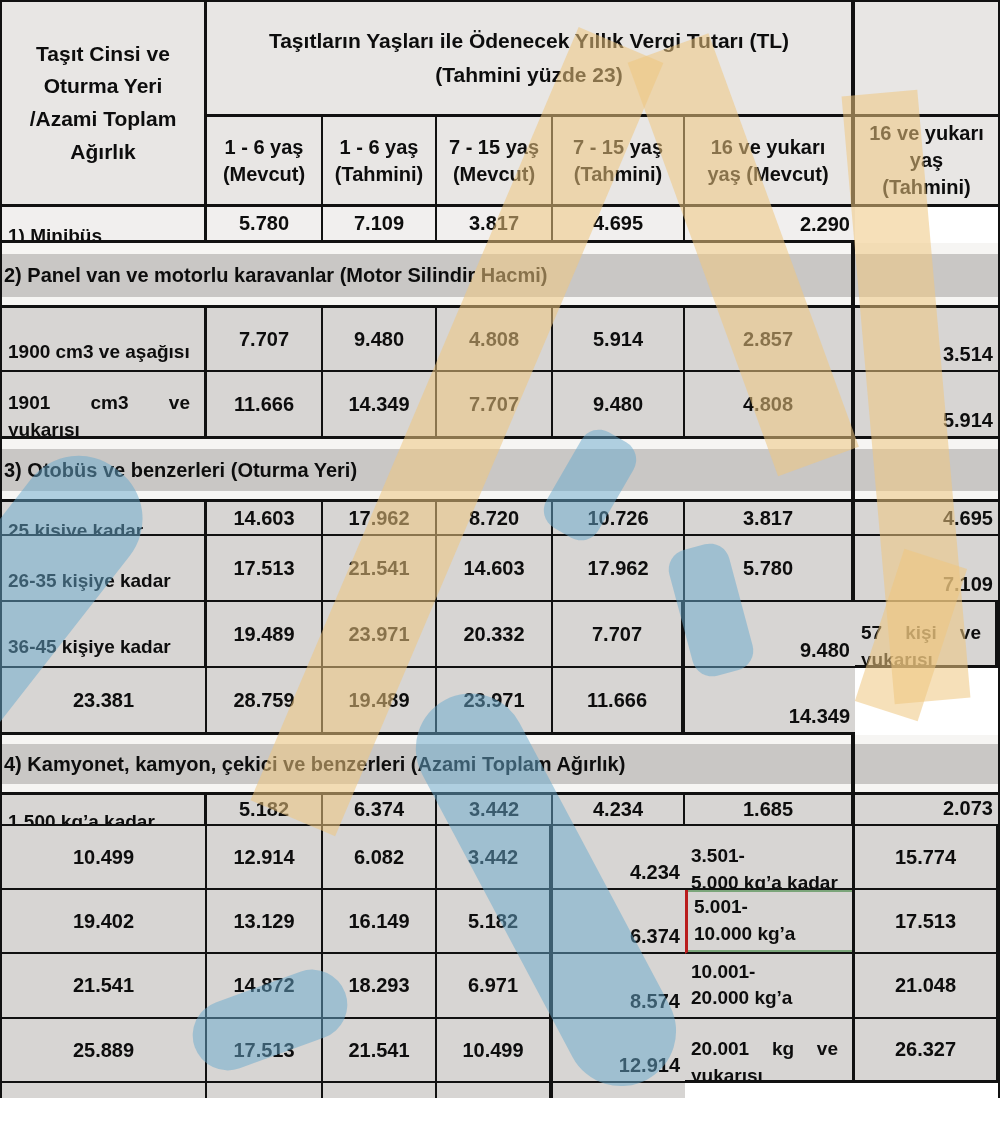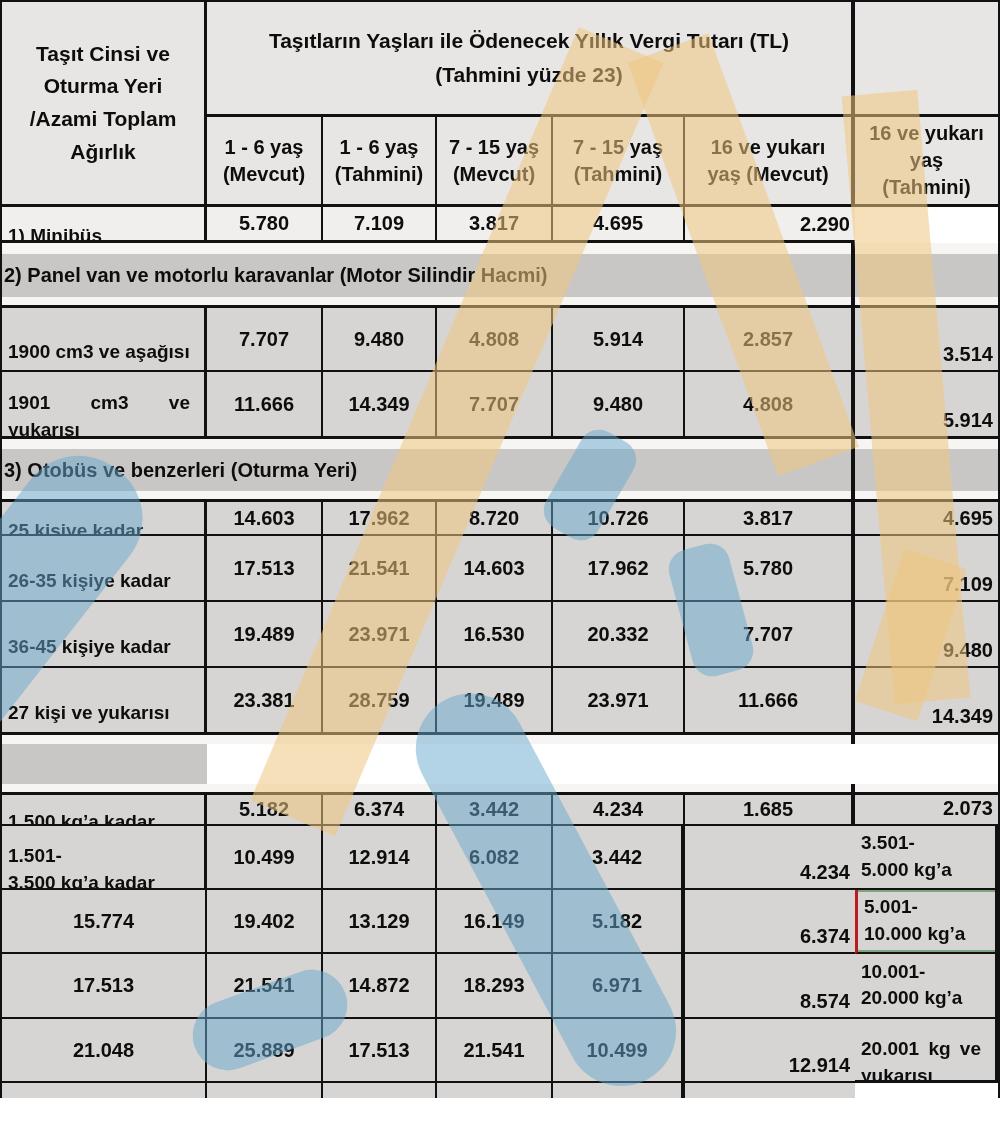--- a/index.html
+++ b/index.html
@@ -140,56 +140,52 @@
     <div class="c bgB val">14.603</div>
     <div class="c bgB val">17.962</div>
     <div class="c bgB val r4">5.780</div>
     <div class="c bgB v6">7.109</div>
 
     <div class="c bgB lab r3">
         <span class="inner">36-45 kişiye kadar</span>
       </div>
     <div class="c bgB val">19.489</div>
     <div class="c bgB val">23.971</div>
-    <div class="c bgB val">16.530</div>
     <div class="c bgB val">20.332</div>
     <div class="c bgB val r4">7.707</div>
     <div class="c bgB v6">9.480</div>
 
     <div class="c bgB lab just r3 b3">
-        <span class="inner">27 kişi ve yukarısı</span>
+        <span class="inner">57 kişi ve yukarısı</span>
       </div>
     <div class="c bgB val b3">23.381</div>
     <div class="c bgB val b3">28.759</div>
     <div class="c bgB val b3">19.489</div>
     <div class="c bgB val b3">23.971</div>
     <div class="c bgB val b3 r4">11.666</div>
     <div class="c bgB v6 b3">14.349</div>
 
     <div class="c bgG gapL"></div>
       <div class="c bgG gapR"></div>
 
+    <div class="c bgS band r4">4) Kamyonet, kamyon, çekici ve benzerleri (Azami Toplam Ağırlık)</div>
     <div class="c bgS gapR"></div>
     <div class="c bgG gapL"></div>
       <div class="c bgG gapR"></div>
 
     <div class="c bgB lab r3 t3">
         <span class="inner">1.500 kg’a kadar</span>
       </div>
     <div class="c bgB val t3">5.182</div>
     <div class="c bgB val t3">6.374</div>
     <div class="c bgB val t3">3.442</div>
     <div class="c bgB val t3">4.234</div>
     <div class="c bgB val t3 r4">1.685</div>
     <div class="c bgB v6 t3">2.073</div>
 
-    <div class="c bgB lab r3">
-        <span class="inner">1.501-
-3.500 kg’a kadar</span>
-      </div>
     <div class="c bgB val">10.499</div>
     <div class="c bgB val">12.914</div>
     <div class="c bgB val">6.082</div>
     <div class="c bgB val r4">3.442</div>
     <div class="c bgB v6">4.234</div>
 
     <div class="c bgB lab r3">
         <span class="inner">3.501-
 5.000 kg’a kadar</span>
       </div>

